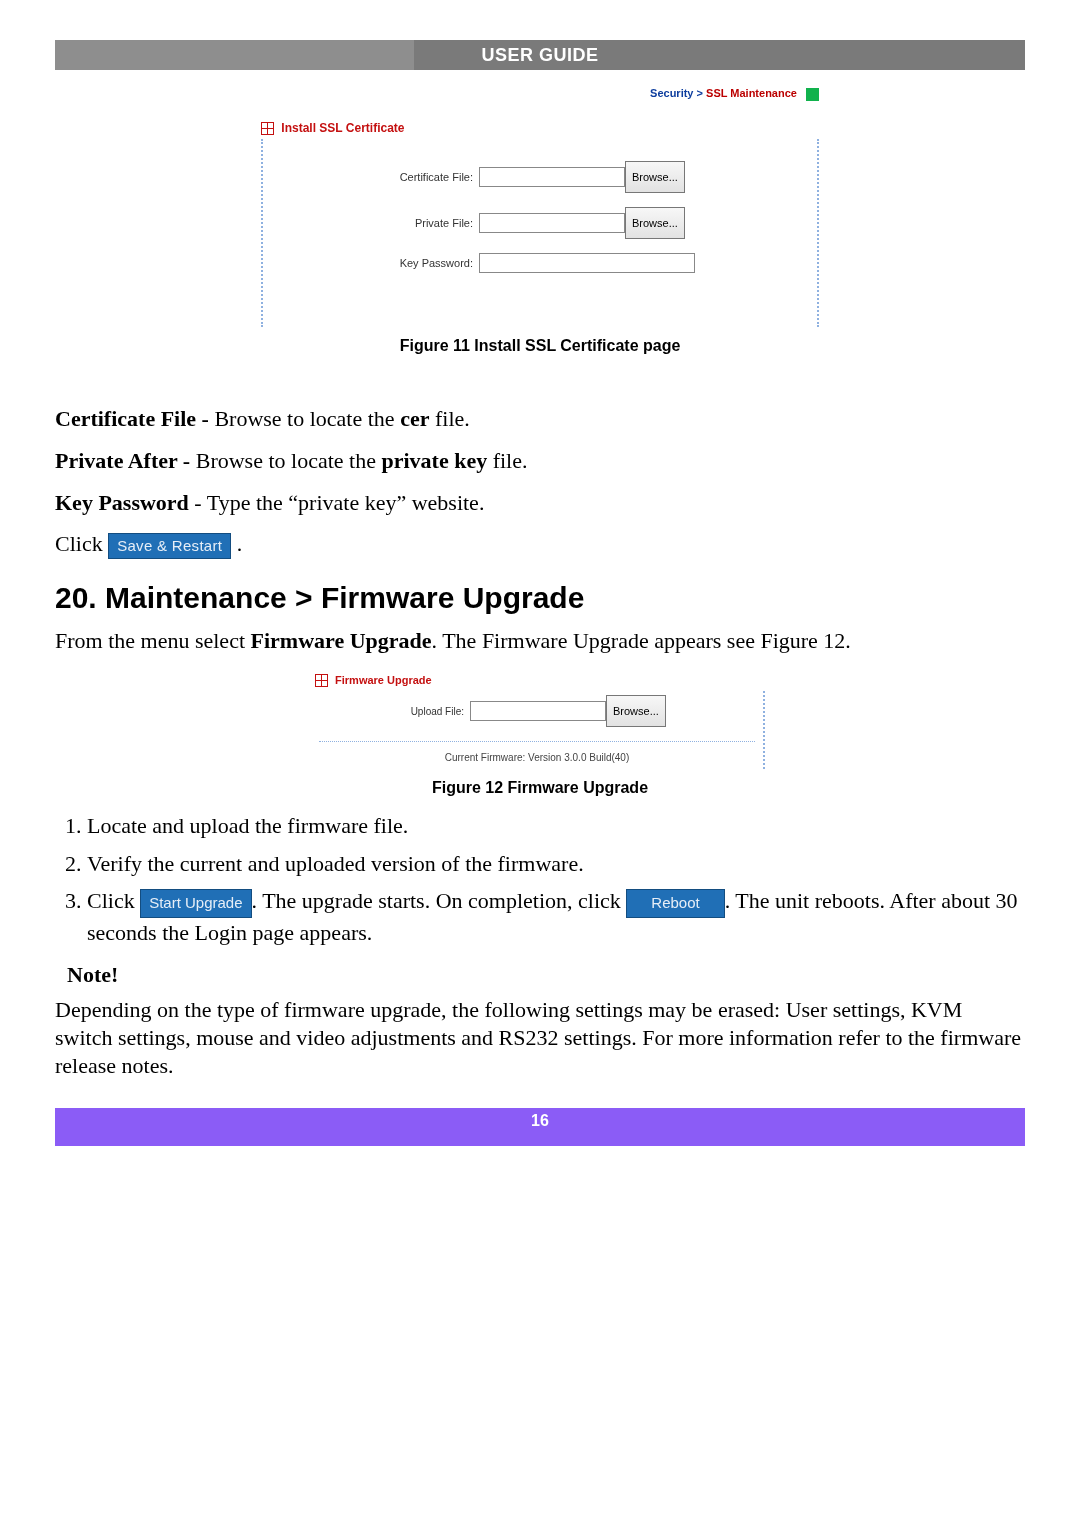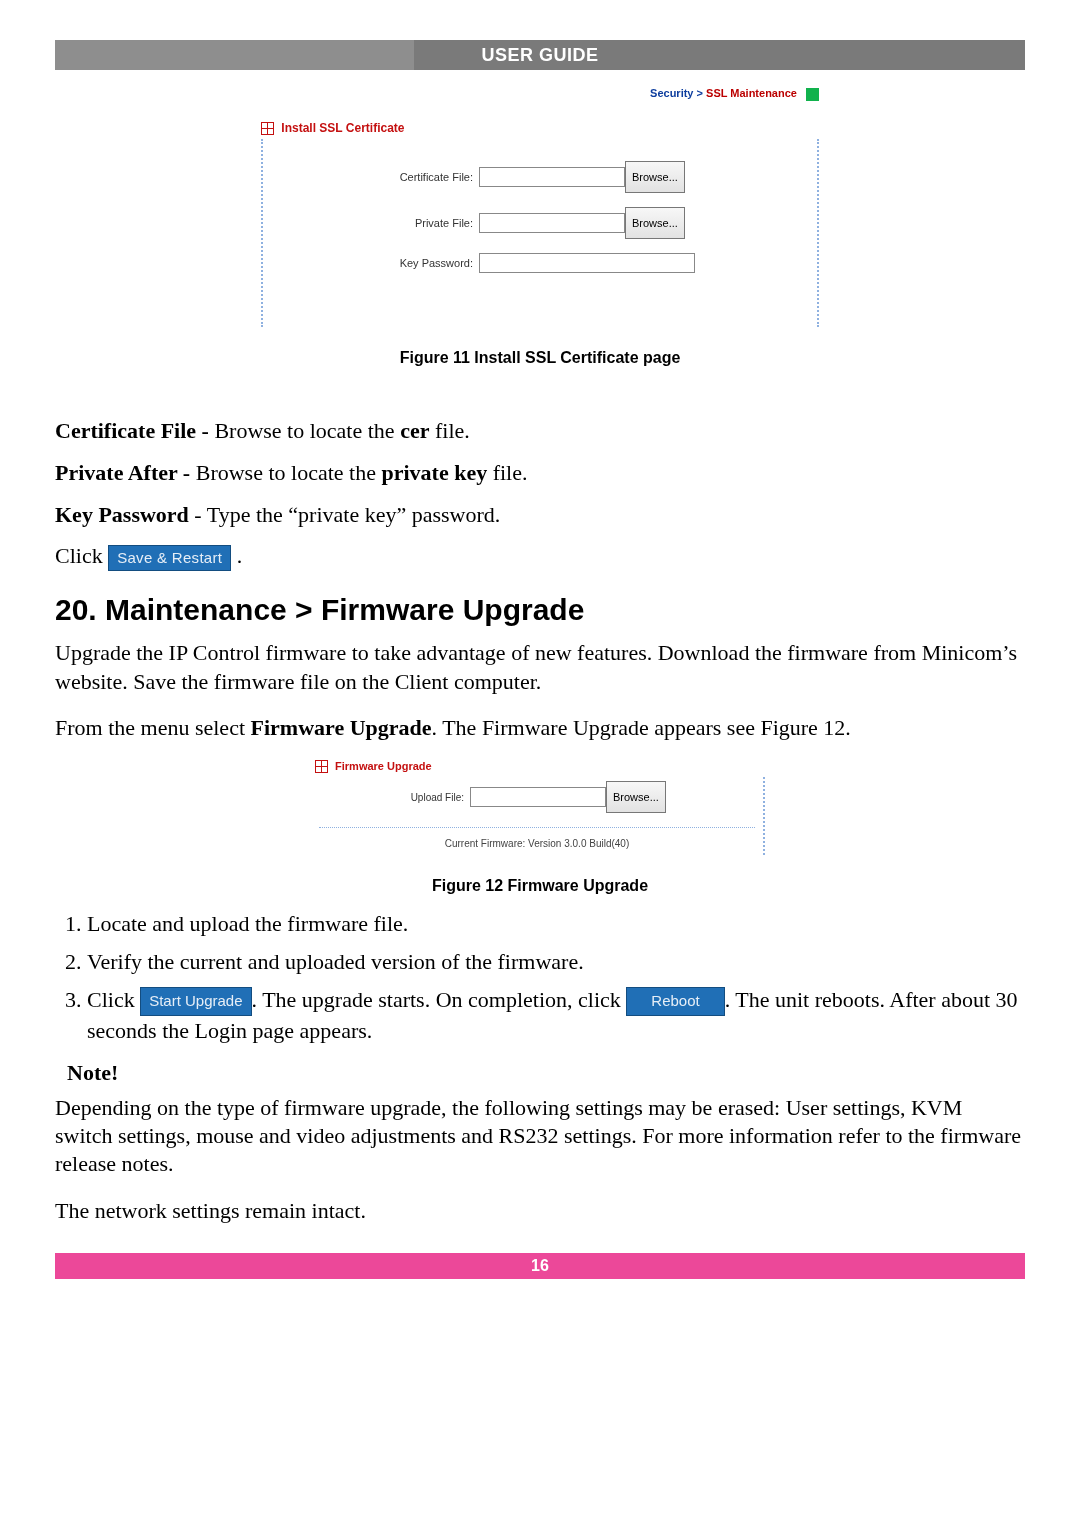--- a/index.html
+++ b/index.html
@@ -17,22 +17,22 @@
     color: #fff;
     font-family: Arial, Helvetica, sans-serif;
     font-weight: bold;
     font-size: 18px;
     text-align: center;
     line-height: 30px;
     letter-spacing: .5px;
     margin: 40px 55px 0 55px;
   }
   .footer-bar {
-    height: 26px;
-    background: #ec4899;
+    height: 38px;
+    background: #8b5cf6;
     color: #fff;
     font-family: Arial, Helvetica, sans-serif;
     font-weight: bold;
     font-size: 16px;
     text-align: center;
     line-height: 26px;
     margin: 28px 55px 0 55px;
   }
   .page {
     margin: 0 55px;
@@ -110,21 +110,21 @@
     font-size: 11px;
     padding: 0 6px;
     margin-left: 0;
     cursor: pointer;
   }
   .fig-caption {
     font-family: Arial, Helvetica, sans-serif;
     font-size: 16px;
     font-weight: bold;
     text-align: center;
-    margin-top: 22px;
+    margin-top: 10px;
   }
   
   .body-text { margin-top: 50px; }
   p.def { margin: 8px 0 14px 0; line-height: 1.28; }
   p.def .term { font-weight: bold; }
   .click-line { margin: 10px 0 22px 0; }
   .btn-chip {
     display: inline-block;
     background: #206fb6;
     color: #e6eef7;
@@ -221,32 +221,31 @@
   <div class="fig-caption">Figure 11 Install SSL Certificate page</div>
 
   <div class="body-text">
     <p class="def">
       <span class="term">Certificate File -</span><span> Browse to locate the </span><b>cer</b><span> file.</span>
     </p>
     <p class="def">
       <span class="term">Private After -</span><span> Browse to locate the </span><b>private key</b><span> file.</span>
     </p>
     <p class="def">
-      <span class="term">Key Password</span><span> - Type the “private key” password.</span>
+      <span class="term">Key Password</span><span> - Type the “private key” website.</span>
     </p>
     <p class="click-line">
       <span>Click </span>
       <span class="btn-chip dark">Save &amp; Restart</span>
       <span>.</span>
     </p>
   </div>
 
   <h2 class="section">20. Maintenance &gt; Firmware Upgrade</h2>
 
-  <p class="para">Upgrade the IP Control firmware to take advantage of new features. Download the firmware from Minicom’s website. Save the firmware file on the Client computer.</p>
 
   <p class="para">
     <span>From the menu select </span><b>Firmware Upgrade</b><span>. The Firmware Upgrade appears see Figure 12.</span>
   </p>
 
   <div class="shot2">
     <div class="panel-title2">
       <span class="grid-icon"></span>
       <span>Firmware Upgrade</span>
     </div>
@@ -266,19 +265,18 @@
     <li>Locate and upload the firmware file.</li>
     <li>Verify the current and uploaded version of the firmware.</li>
     <li>
       <span>Click </span>
       <span class="btn-chip">Start Upgrade</span><span>. The upgrade starts. On completion, click </span><span class="btn-chip" style="padding-left:24px;padding-right:24px">Reboot</span><span>. The unit reboots. After about 30 seconds the Login page appears.</span>
     </li>
   </ol>
 
   <p class="note-head">Note!</p>
   <p class="para">Depending on the type of firmware upgrade, the following settings may be erased: User settings, KVM switch settings, mouse and video adjustments and RS232 settings. For more information refer to the firmware release notes.</p>
-  <p class="para">The network settings remain intact.</p>
 
 </div>
 
 <div class="footer-bar">
   <span>16</span>
 </div>
 
 </body></html>

